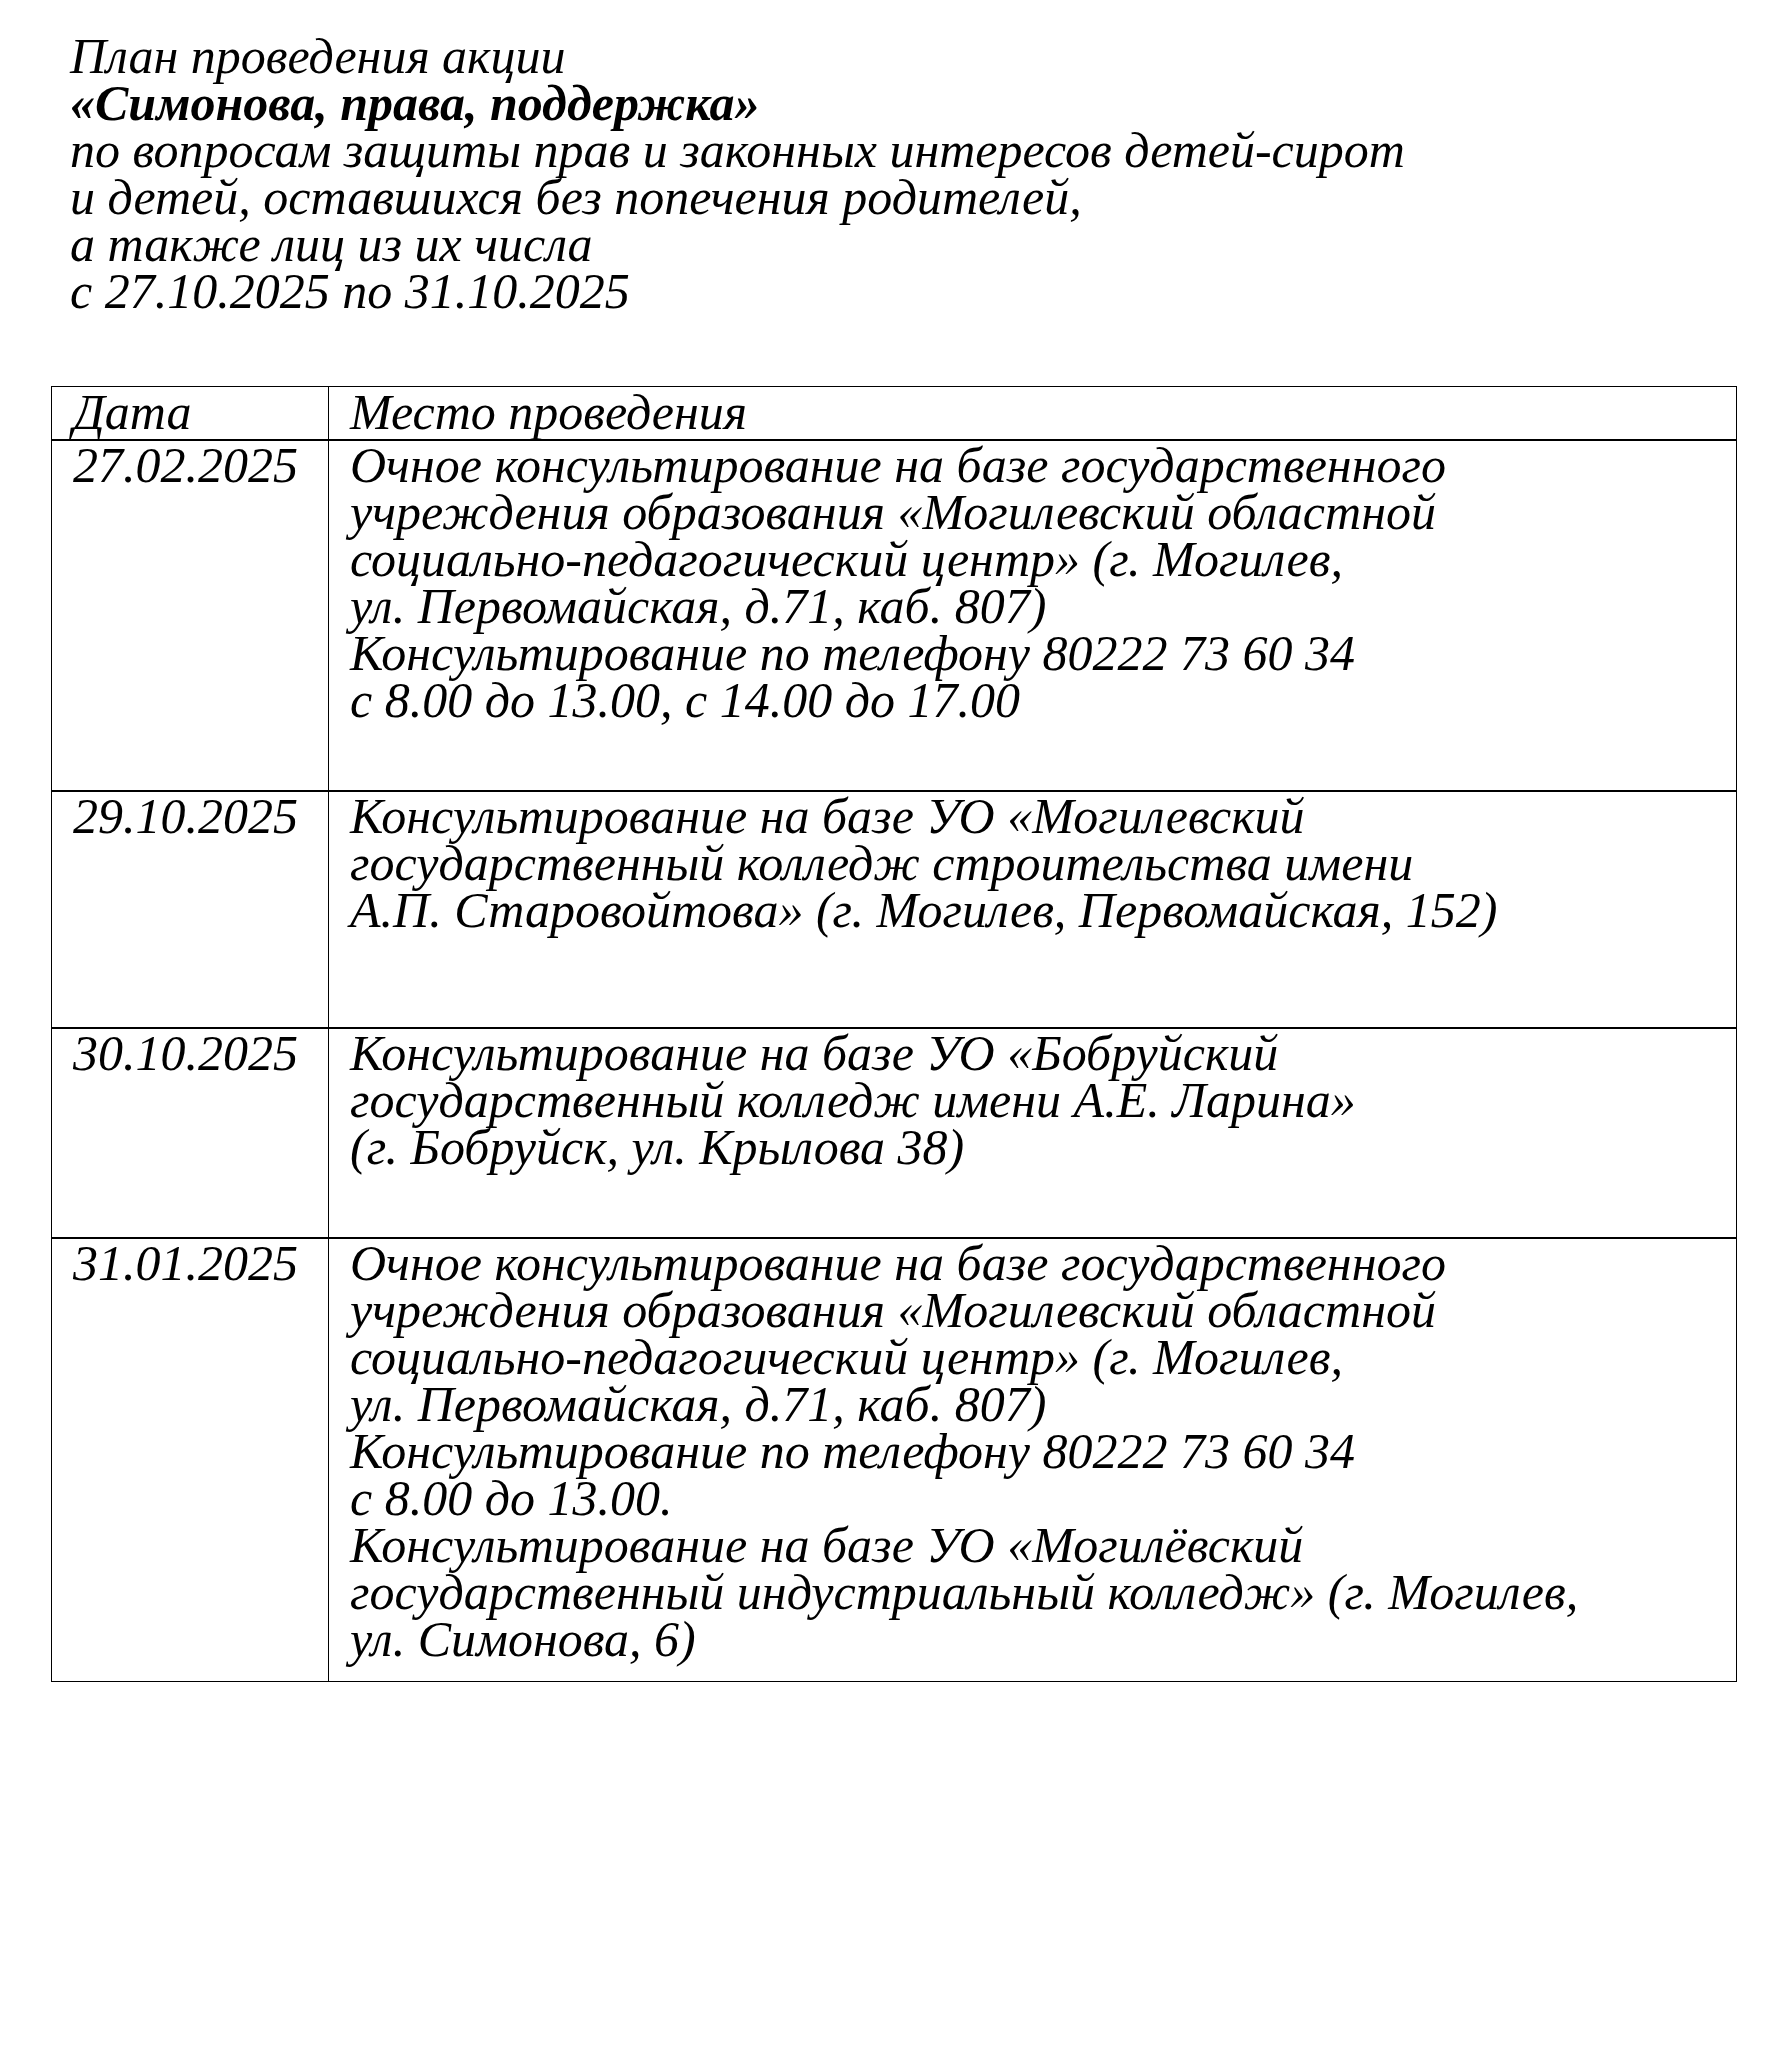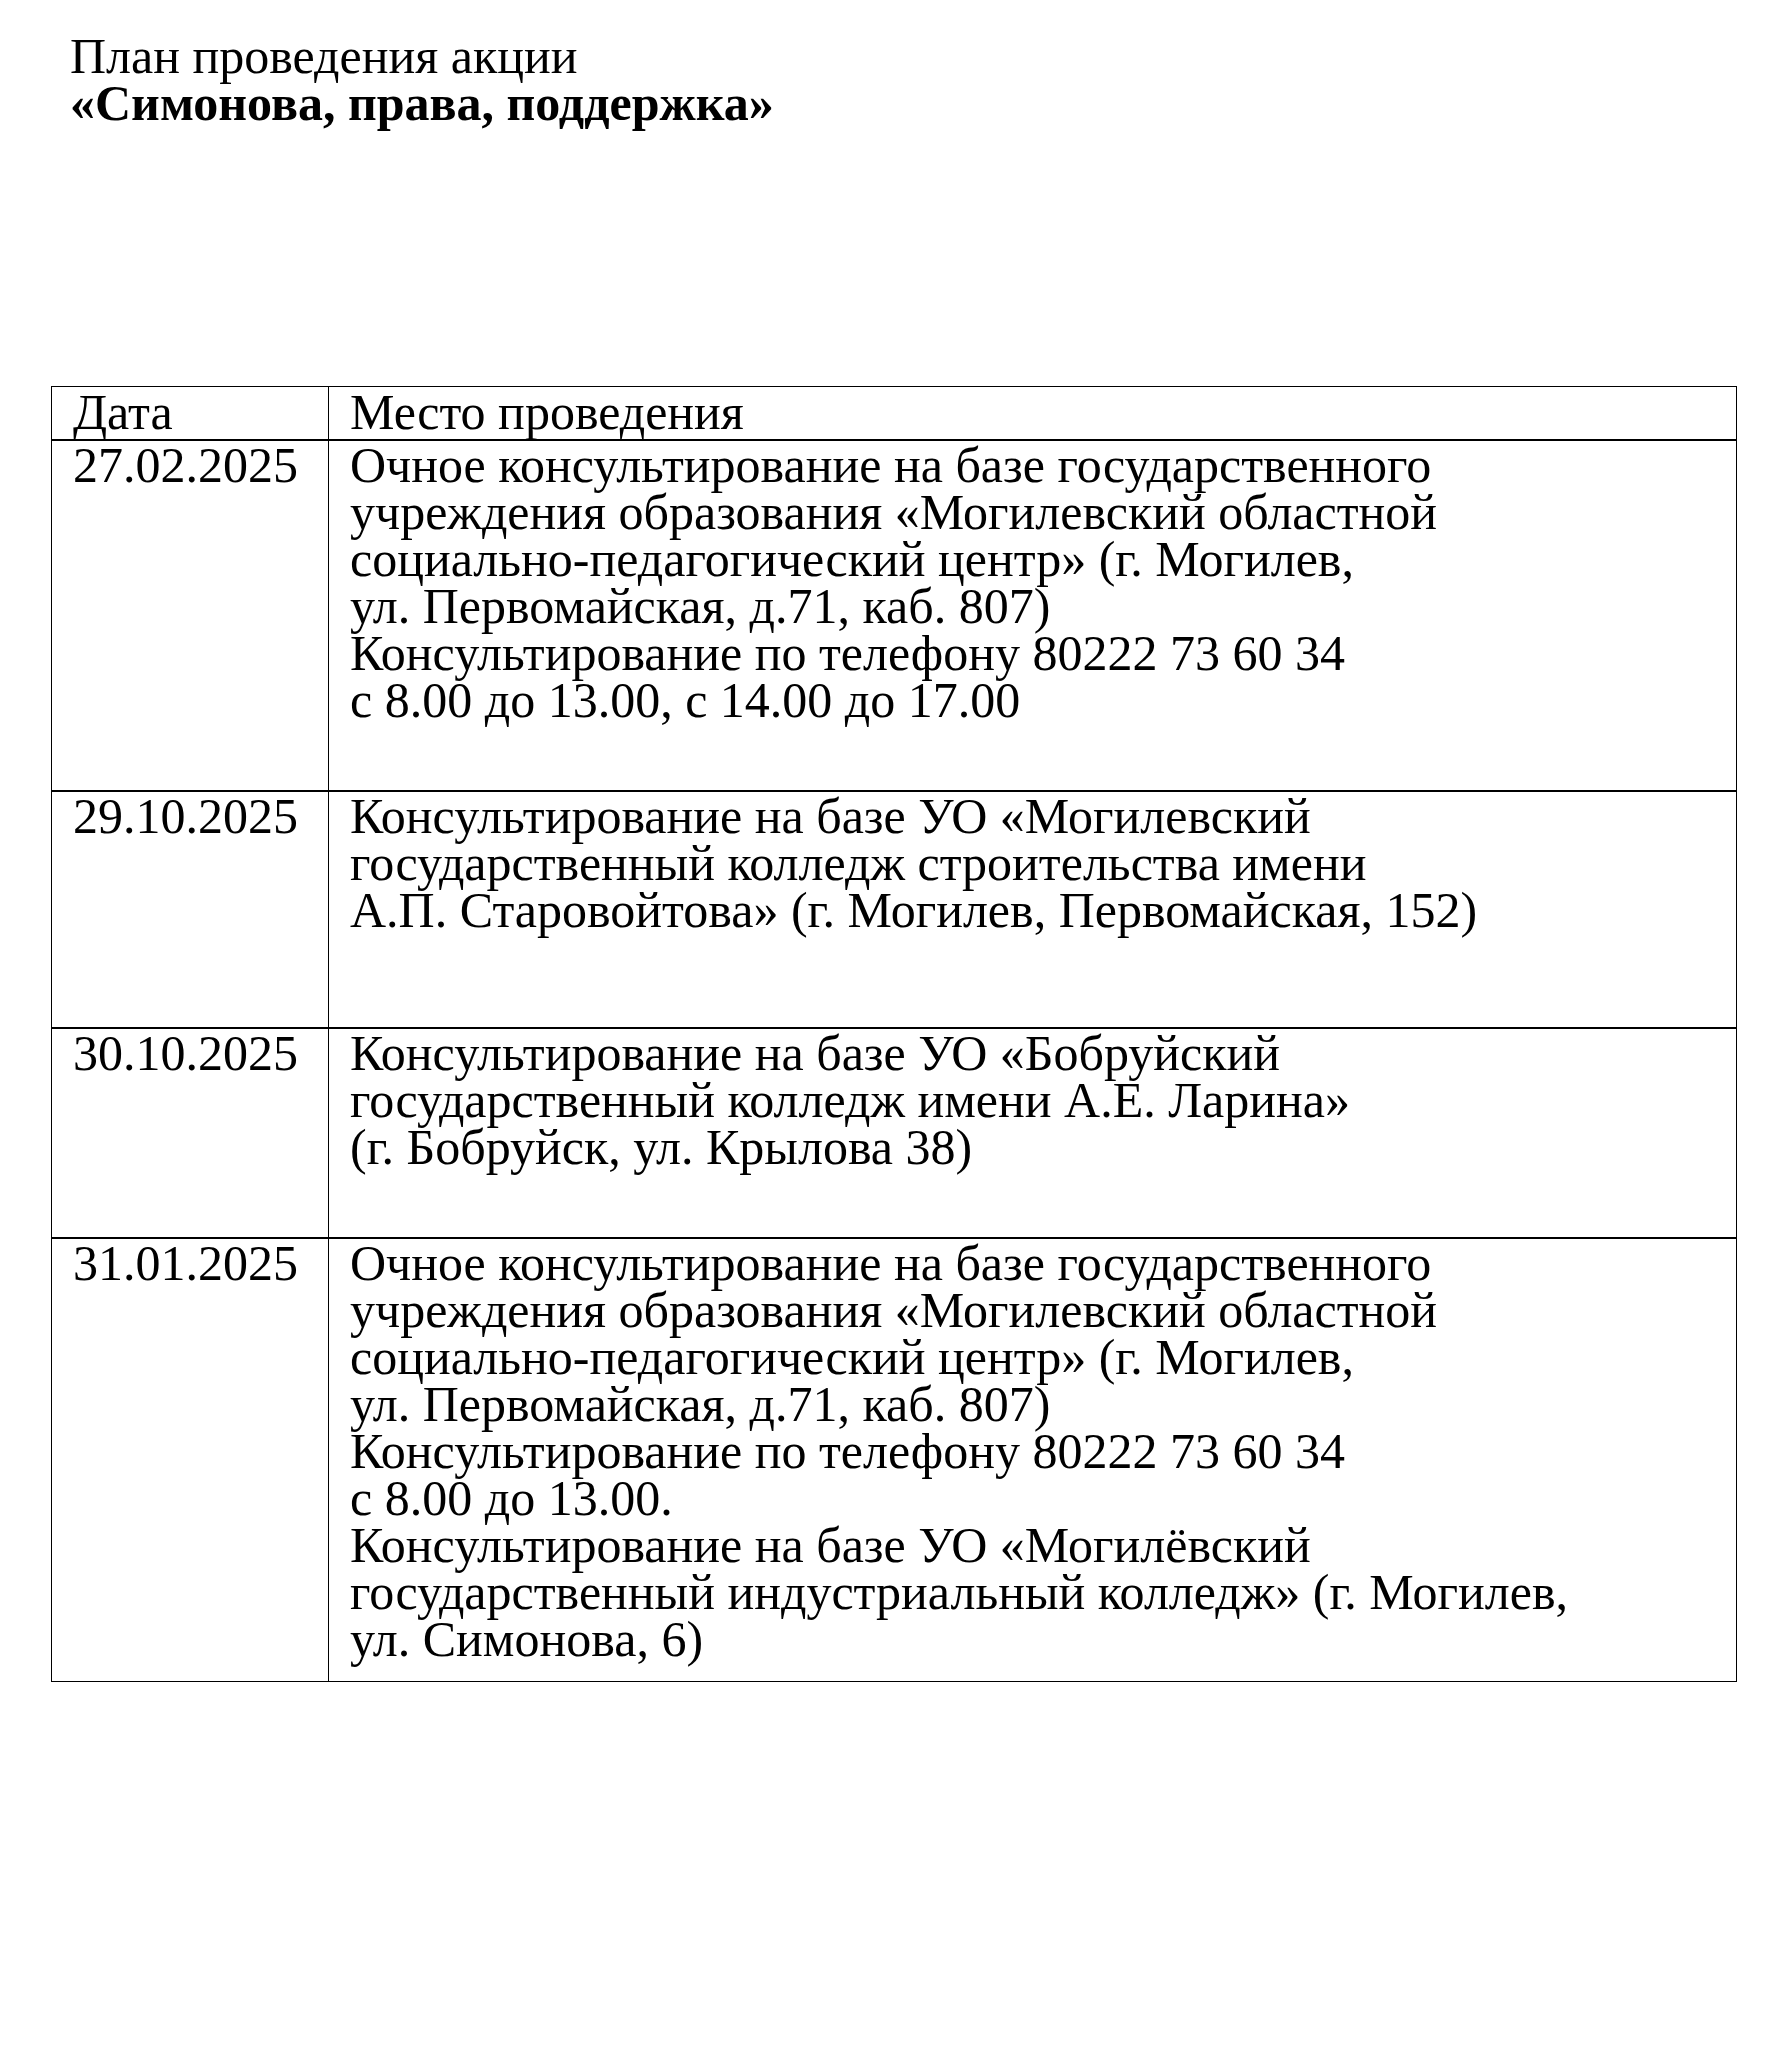--- a/index.html
+++ b/index.html
@@ -10,20 +10,21 @@
   .page {
     position: relative;
     width: 1776px;
     height: 1754px;
     background: #ffffff;
     color: #000000;
     font-family: "Liberation Serif", "DejaVu Serif", serif;
     font-size: 50px;
     line-height: 47px;
     overflow: hidden;
+    font-style: italic;
   }
   .prelines { white-space: pre-line; }
 
   .intro {
     position: absolute;
     left: 70px;
     top: 33px;
     width: 1694px;
   }
   .intro .bold { font-weight: bold; }
@@ -64,20 +65,24 @@
   }
 </style>
 </head>
 <body>
 
 <div class="page">
 
   <div class="intro">
     <div>План проведения акции</div>
     <div class="bold">«Симонова, права, поддержка»</div>
+    <div class="prelines">по вопросам защиты прав и законных интересов детей-сирот
+и детей, оставшихся без попечения родителей,
+а также лиц из их числа
+с 27.10.2025 по 31.10.2025</div>
   </div>
 
   <table class="schedule">
     <colgroup>
       <col class="c-date">
       <col class="c-place">
     </colgroup>
     <thead>
       <tr>
         <th>Дата</th>

